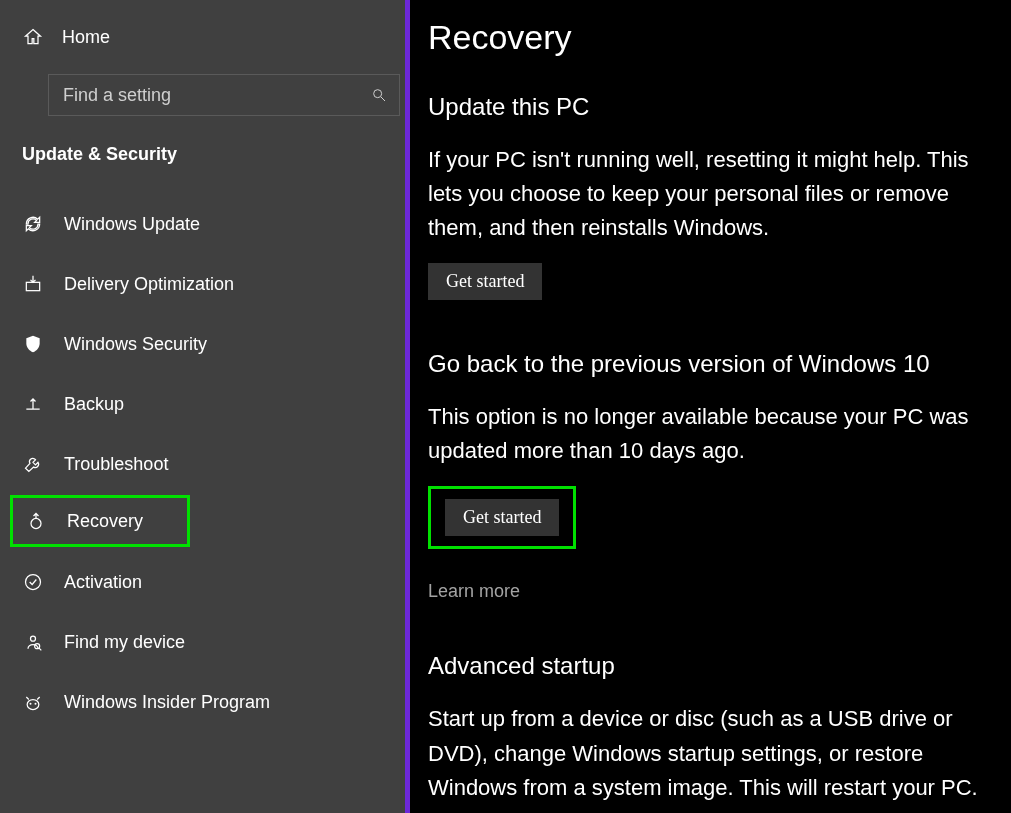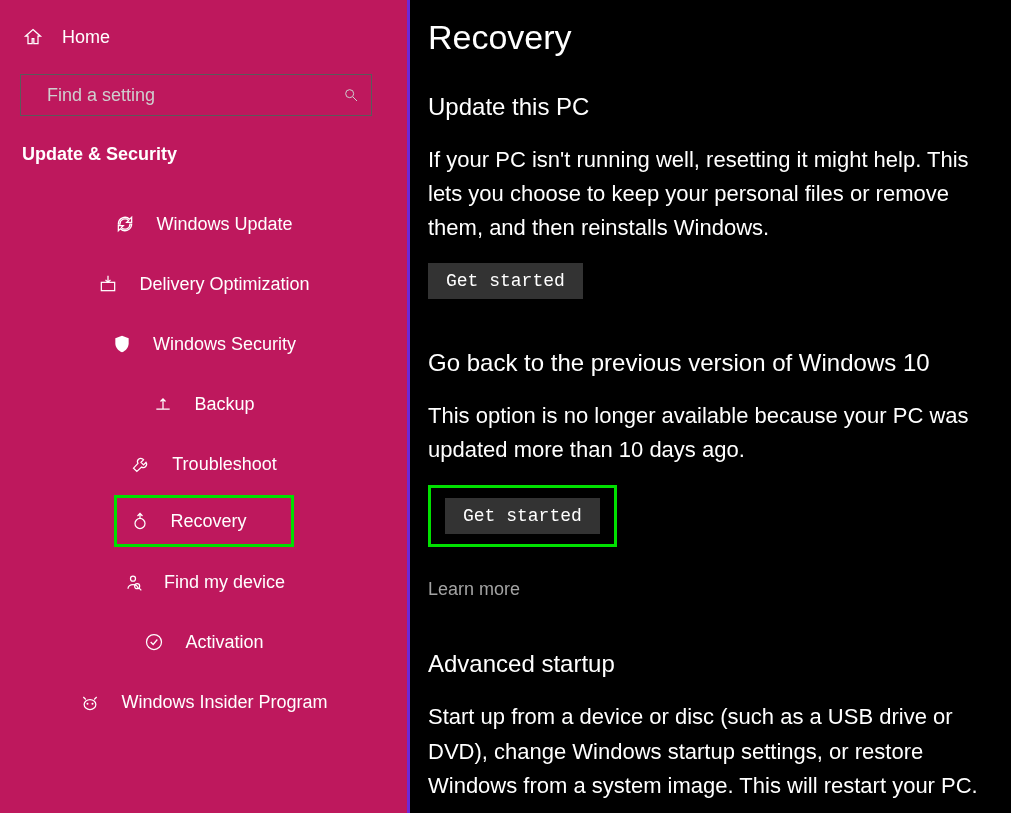--- a/index.html
+++ b/index.html
@@ -8,62 +8,63 @@
     background: #000000;
     color: #ffffff;
     font-family: "Segoe UI", Arial, sans-serif;
     font-weight: 400;
     display: flex;
   }
   
   .sidebar {
     width: 410px;
     height: 813px;
-    background: #be185d;
+    background: #404040;
     padding: 20px 0 0 0;
-    border-right: 3px solid #6d28d9;
+    border-right: 5px solid #6d28d9;
   }
   .home-row {
     display: flex;
     align-items: center;
     gap: 18px;
     padding: 6px 10px 6px 22px;
     margin-bottom: 20px;
     cursor: pointer;
   }
   .home-label { font-size: 18px; color: #ffffff; }
   .search-wrap { padding: 0 20px 0 20px; margin-bottom: 28px; }
   .search-box {
     width: 352px;
     height: 42px;
     border: 1px solid #5a5a5a;
     background: transparent;
     display: flex;
     align-items: center;
-    padding: 0 12px 0 26px;
+    padding: 0 12px 0 14px;
+    margin-left: 28px;
   }
   .search-input {
     flex: 1;
     background: transparent;
     border: none;
     color: #ffffff;
     font-size: 18px;
     outline: none;
     font-family: inherit;
   }
   .search-input::placeholder { color: #cfcfcf; }
   .search-icon { color: #cfcfcf; }
   .section-header {
     font-size: 18px;
     font-weight: 600;
     color: #ffffff;
     padding: 0 22px;
     margin-bottom: 29px;
   }
-  .nav-list { display: flex; flex-direction: column; align-items: center; }
+  .nav-list { display: flex; flex-direction: column; }
   .nav-item {
     display: flex;
     align-items: center;
     gap: 20px;
     height: 60px;
     padding: 0 22px;
     cursor: pointer;
     color: #ffffff;
     font-size: 18px;
   }
@@ -106,21 +107,21 @@
     color: #ffffff;
     margin-bottom: 18px;
     max-width: 560px;
   }
   .btn {
     display: inline-block;
     background: #333333;
     color: #ffffff;
     border: none;
     font-size: 18px;
-    font-family: Liberation Mono, monospace;
+    font-family: Liberation Serif, serif;
     padding: 8px 18px;
     cursor: pointer;
   }
   .btn-highlight-wrap {
     display: inline-block;
     border: 3px solid #00e000;
     padding: 10px 14px;
   }
   .link {
     color: #a3a3a3;
@@ -213,37 +214,37 @@
               <path d="M12 3v6M9 6l3-3 3 3" fill="none" stroke="#ffffff" stroke-width="1.5"></path>
             </svg>
         </span>
         <span>Recovery</span>
       </div>
     </div>
 
     <div class="nav-item">
       <span class="nav-icon">
         <svg width="20" height="20" viewBox="0 0 24 24">
+            <circle cx="12" cy="12" r="9" fill="none" stroke="#ffffff" stroke-width="1.5"></circle>
+            <path d="M8 12l3 3 5-6" fill="none" stroke="#ffffff" stroke-width="1.5"></path>
+          </svg>
+      </span>
+      <span>Activation</span>
+    </div>
+
+    <div class="nav-item">
+      <span class="nav-icon">
+        <svg width="20" height="20" viewBox="0 0 24 24">
             <circle cx="12" cy="8" r="3" fill="none" stroke="#ffffff" stroke-width="1.5"></circle>
             <path d="M6 20c0-3 2.7-5 6-5s6 2 6 5" fill="none" stroke="#ffffff" stroke-width="1.5"></path>
             <circle cx="17" cy="17" r="3" fill="none" stroke="#ffffff" stroke-width="1.5"></circle>
             <line x1="19" y1="19" x2="22" y2="22" stroke="#ffffff" stroke-width="1.5"></line>
           </svg>
       </span>
       <span>Find my device</span>
-    </div>
-
-    <div class="nav-item">
-      <span class="nav-icon">
-        <svg width="20" height="20" viewBox="0 0 24 24">
-            <circle cx="12" cy="12" r="9" fill="none" stroke="#ffffff" stroke-width="1.5"></circle>
-            <path d="M8 12l3 3 5-6" fill="none" stroke="#ffffff" stroke-width="1.5"></path>
-          </svg>
-      </span>
-      <span>Activation</span>
     </div>
 
 
     <div class="nav-item">
       <span class="nav-icon">
         <svg width="20" height="20" viewBox="0 0 24 24">
             <ellipse cx="12" cy="15" rx="7" ry="6" fill="none" stroke="#ffffff" stroke-width="1.5"></ellipse>
             <circle cx="9" cy="14" r="1.2" fill="#ffffff"></circle>
             <circle cx="15" cy="14" r="1.2" fill="#ffffff"></circle>
             <line x1="7" y1="9" x2="4" y2="6" stroke="#ffffff" stroke-width="1.5"></line>

